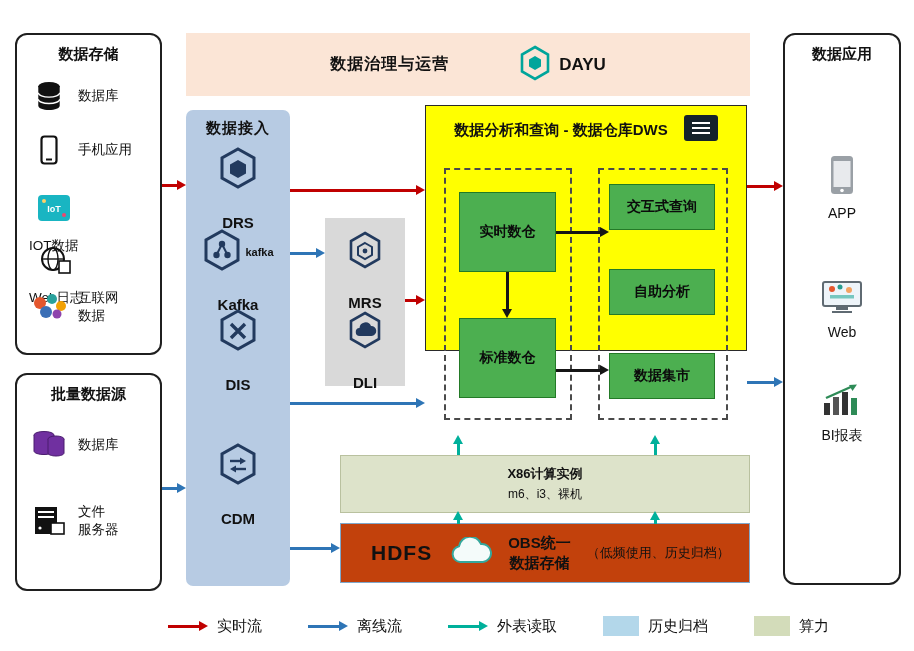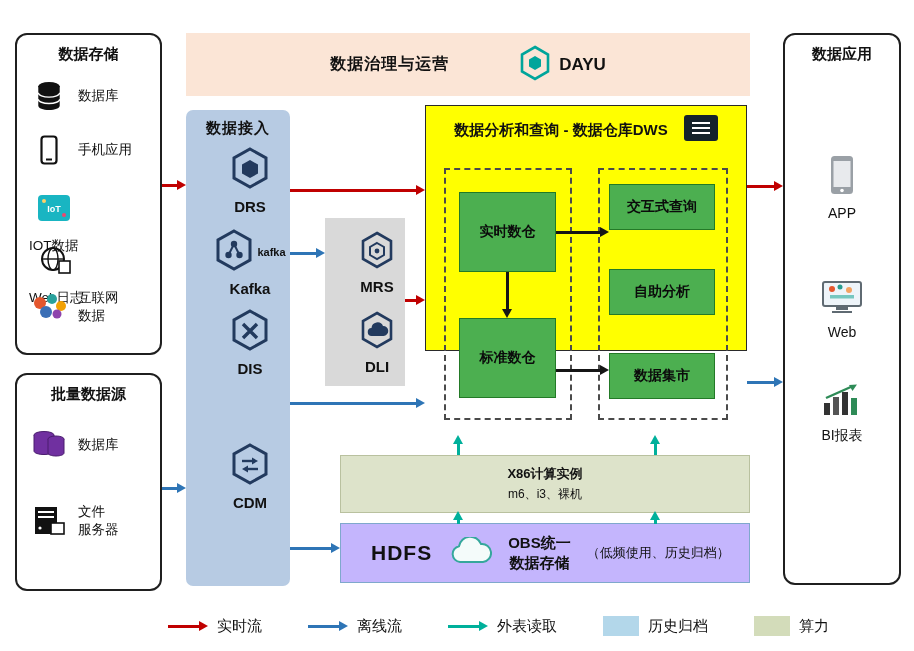--- a/index.html
+++ b/index.html
@@ -9,36 +9,36 @@
   .ptitle{font-weight:700;font-size:15px;text-align:center;margin-top:10px;}
   .row{position:absolute;display:flex;align-items:center;gap:9px;left:12px;}
   .icon{width:40px;display:flex;justify-content:center;align-items:center;flex:0 0 40px;}
   .rlabel{font-size:13.5px;white-space:pre-line;line-height:1.3;}
   .banner{position:absolute;background:#fbe5d6;display:flex;align-items:center;justify-content:center;gap:70px;}
   .banner-title{font-weight:700;font-size:16px;letter-spacing:1px;}
   .dayu{display:flex;align-items:center;gap:8px;}
   .dayu-name{font-weight:700;font-size:17px;}
   .col{position:absolute;background:#b7cbe3;}
   .col-title{font-weight:700;font-size:15px;text-align:center;margin-top:9px;letter-spacing:1px;}
-  .ing-item{position:absolute;left:0;width:100%;display:flex;flex-direction:column;align-items:center;gap:4px;margin-left:12px;}
+  .ing-item{position:absolute;left:0;width:100%;display:flex;flex-direction:column;align-items:center;gap:20px;}
   .ing-label{font-weight:700;font-size:15px;}
   .kafka-wrap{display:flex;align-items:center;gap:3px;}
   .kafka-badge{font-weight:700;font-size:11px;}
   .graybox{position:absolute;background:#d9d9d9;}
   .dws{position:absolute;background:#ffff00;border:1.5px solid #2a2a2a;box-sizing:border-box;}
   .dws-header{position:absolute;top:9px;left:0;right:0;display:flex;align-items:center;justify-content:center;gap:16px;}
   .dws-title{font-weight:700;font-size:15px;}
   .dashedbox{position:absolute;border:2px dashed #4a4a4a;box-sizing:border-box;}
   .greenbox{position:absolute;background:#4caf50;border:1px solid #237a27;box-sizing:border-box;
             display:flex;align-items:center;justify-content:center;font-weight:700;font-size:14px;color:#0b0b0b;}
   .compute{position:absolute;background:#dde3ca;border:1px solid #b9c19f;box-sizing:border-box;display:flex;align-items:center;}
   .cblock{flex:1;text-align:center;}
   .ctitle{font-weight:700;font-size:13px;}
   .csub{font-size:12px;margin-top:3px;}
-  .hdfs{position:absolute;background:#c4b5fd;border:1px solid #7fa8cc;box-sizing:border-box;
+  .hdfs{position:absolute;background:#c2410c;border:1px solid #7fa8cc;box-sizing:border-box;
         display:flex;align-items:center;gap:16px;padding-left:30px;}
   .hdfs-title{font-weight:700;font-size:21px;letter-spacing:1px;}
   .obs-text{font-weight:700;font-size:15px;white-space:pre-line;text-align:center;line-height:1.35;}
   .hdfs-note{font-size:13px;}
   .app-item{position:absolute;left:0;width:100%;display:flex;flex-direction:column;align-items:center;gap:6px;}
   .app-label{font-size:14px;}
   .arrow{display:flex;align-items:center;}
   .arrow.abs{position:absolute;}
   .arrow.h{height:12px;flex-direction:row;}
   .arrow.h .line{flex:1;height:3px;background:currentColor;}

